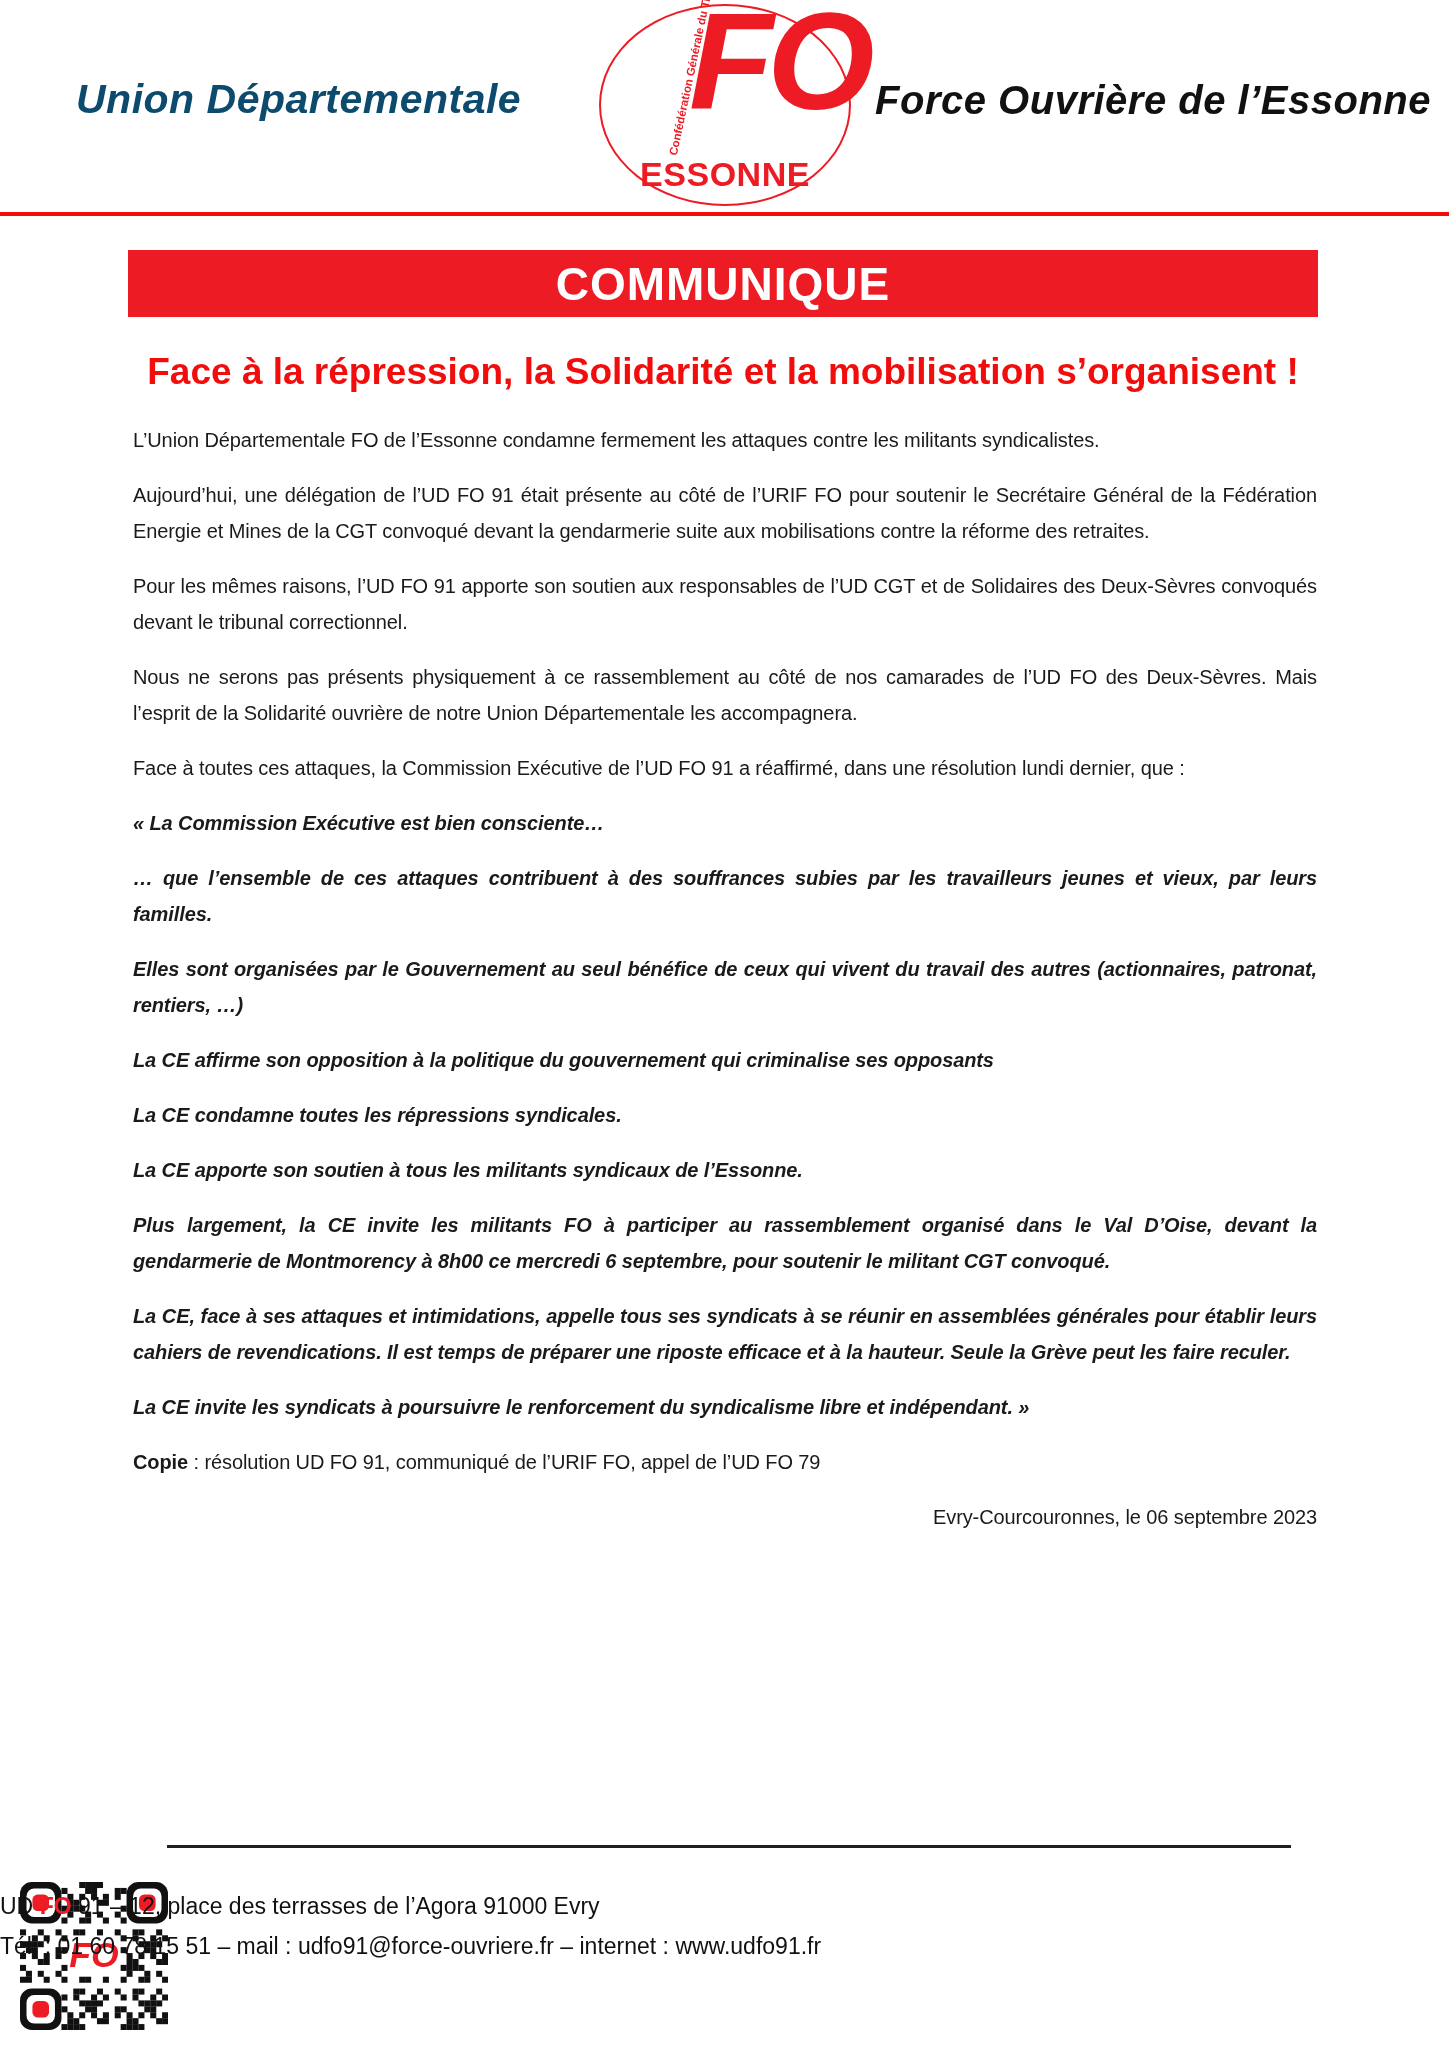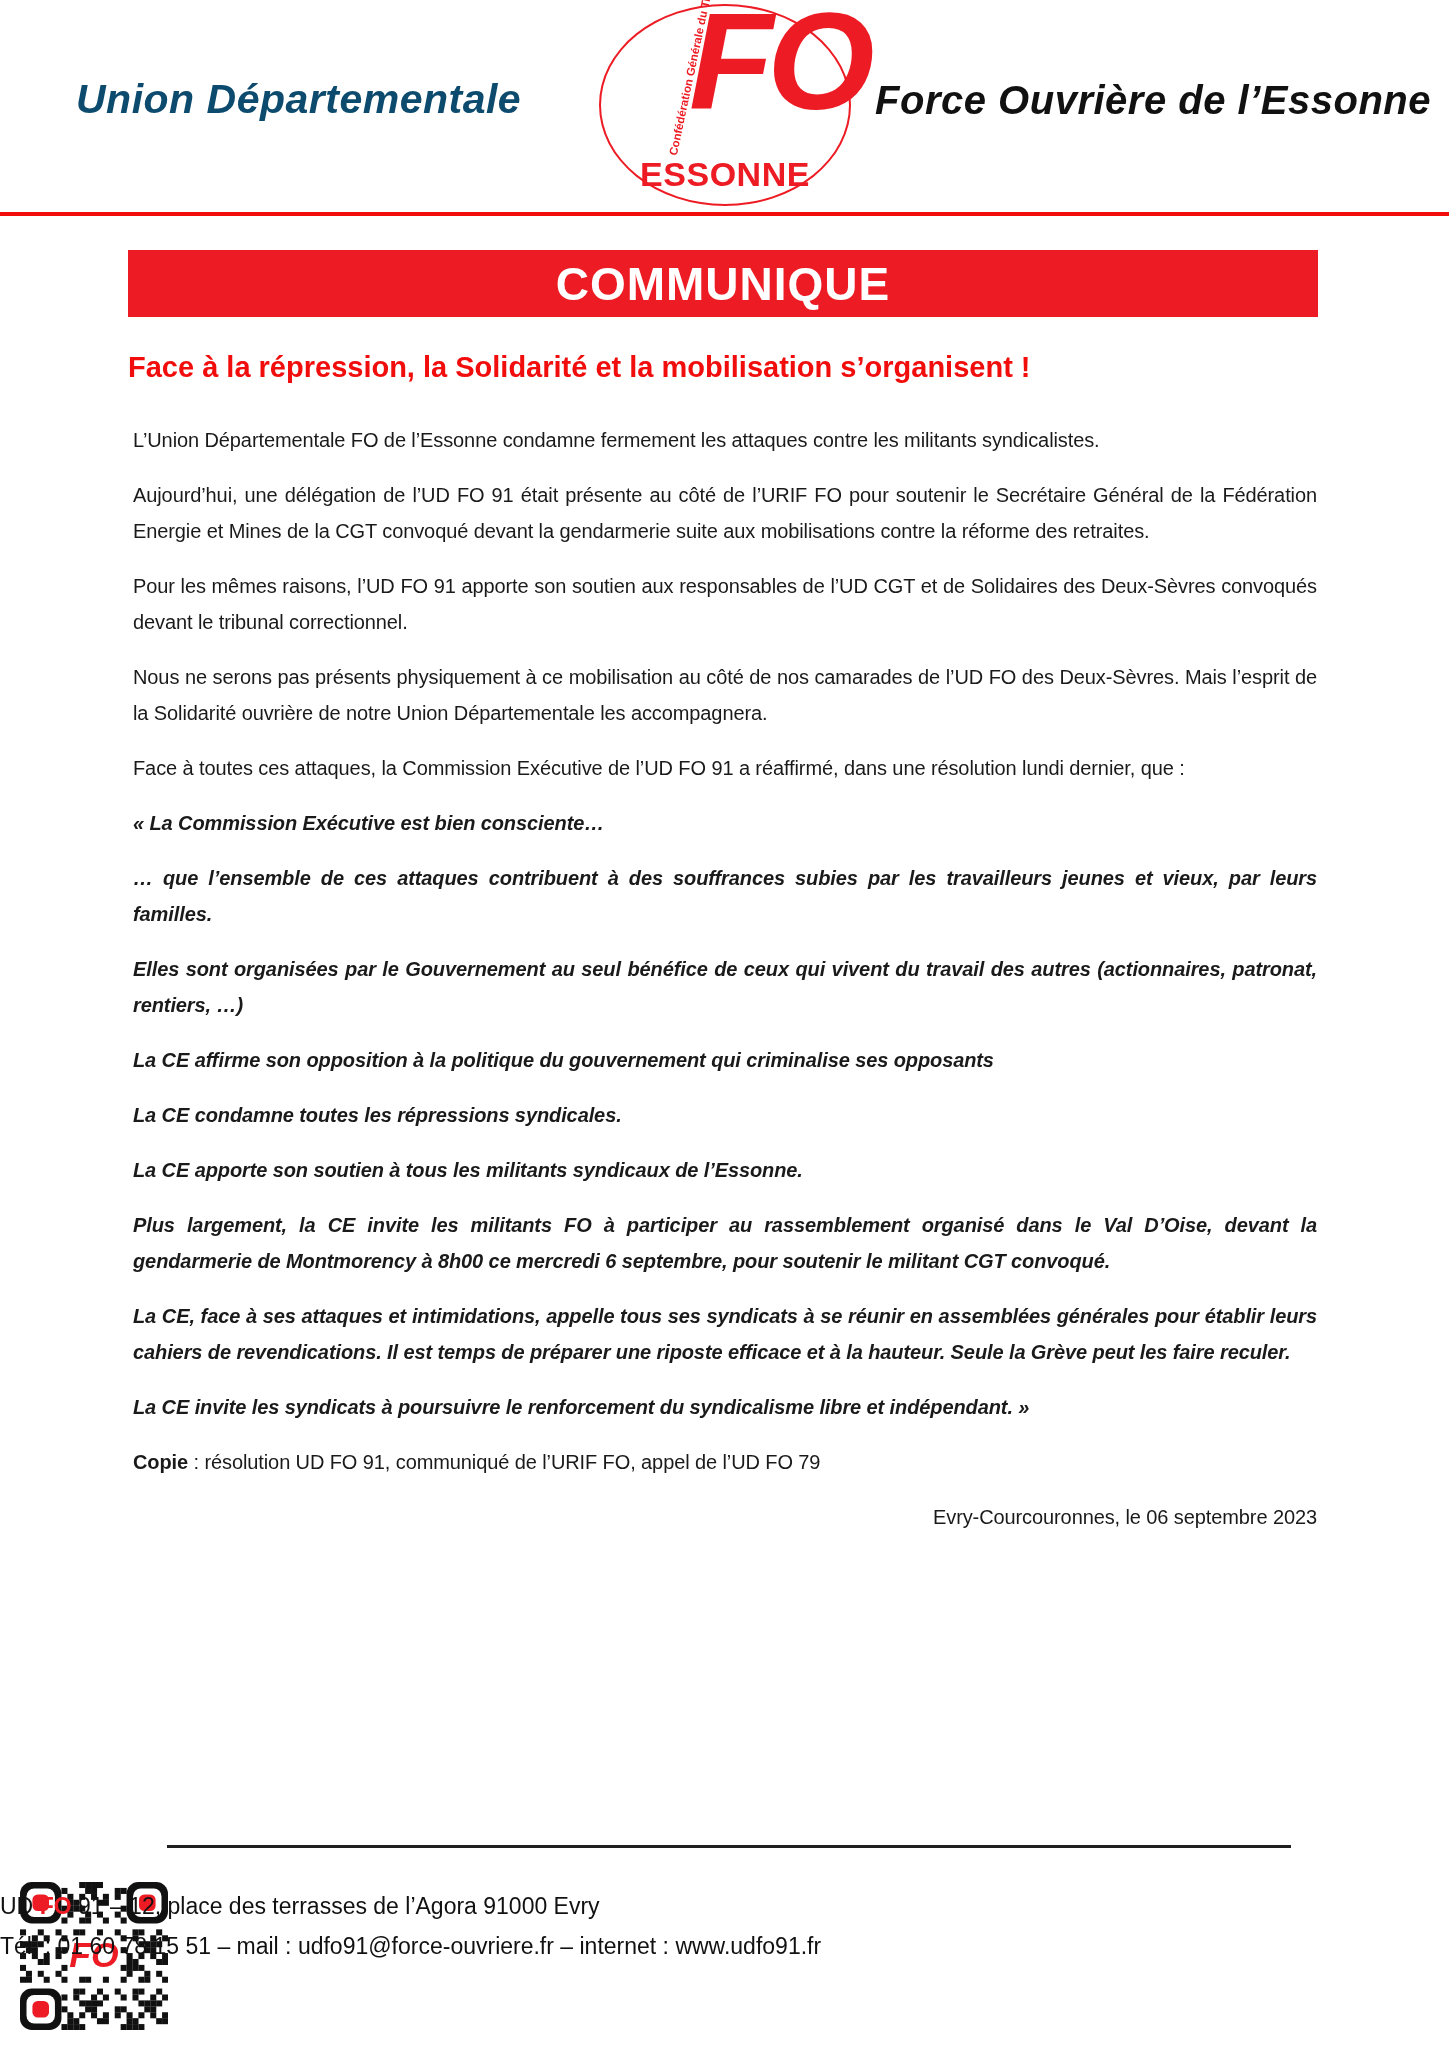--- a/index.html
+++ b/index.html
@@ -40,22 +40,22 @@
   }
   .hdr-rule { position:absolute; top:212px; left:0; width:1449px; height:4px; background:var(--bright-red); }
 
   
   .banner {
     position:absolute; top:250px; left:128px; width:1190px; height:67px;
     background:var(--brand-red); display:flex; align-items:center; justify-content:center;
   }
   .banner-title { color:#ffffff; font-size:46px; font-weight:bold; letter-spacing:1px; }
   .subtitle {
-    position:absolute; top:351px; left:128px; width:1190px; 
-    color:var(--bright-red); font-weight:bold; font-size:29px;
+    position:absolute; top:351px; left:128px; width:1190px; text-align:center;
+    color:var(--bright-red); font-weight:bold; font-size:37px;
   }
 
   
   .body-block { position:absolute; top:422px; left:133px; width:1184px; }
   .para {
     margin:0 0 19px 0; font-size:20px; line-height:36px;
     text-align:justify; text-align-last:left; letter-spacing:-0.1px;
   }
   .para.quote { font-weight:bold; font-style:italic; }
   .para.date { text-align:right; text-align-last:right; }
@@ -92,21 +92,21 @@
     <span class="banner-title">COMMUNIQUE</span>
   </div>
 
   <div class="subtitle">Face à la répression, la Solidarité et la mobilisation s’organisent !</div>
 
   <div class="body-block">
 
   <p class="para">L’Union Départementale FO de l’Essonne condamne fermement les attaques contre les militants syndicalistes.</p>
       <p class="para">Aujourd’hui, une délégation de l’UD FO 91 était présente au côté de l’URIF FO pour soutenir le Secrétaire Général de la Fédération Energie et Mines de la CGT convoqué devant la gendarmerie suite aux mobilisations contre la réforme des retraites.</p>
       <p class="para">Pour les mêmes raisons, l’UD FO 91 apporte son soutien aux responsables de l’UD CGT et de Solidaires des Deux-Sèvres convoqués devant le tribunal correctionnel.</p>
-      <p class="para">Nous ne serons pas présents physiquement à ce mobilisation au côté de nos camarades de l’UD FO des Deux-Sèvres. Mais l’esprit de la Solidarité ouvrière de notre Union Départementale les accompagnera.</p>
+      <p class="para">Nous ne serons pas présents physiquement à ce rassemblement au côté de nos camarades de l’UD FO des Deux-Sèvres. Mais l’esprit de la Solidarité ouvrière de notre Union Départementale les accompagnera.</p>
       <p class="para">Face à toutes ces attaques, la Commission Exécutive de l’UD FO 91 a réaffirmé, dans une résolution lundi dernier, que :</p>
       <p class="para quote">« La Commission Exécutive est bien consciente…</p>
       <p class="para quote">… que l’ensemble de ces attaques contribuent à des souffrances subies par les travailleurs jeunes et vieux, par leurs familles.</p>
       <p class="para quote">Elles sont organisées par le Gouvernement au seul bénéfice de ceux qui vivent du travail des autres (actionnaires, patronat, rentiers, …)</p>
       <p class="para quote">La CE affirme son opposition à la politique du gouvernement qui criminalise ses opposants</p>
       <p class="para quote">La CE condamne toutes les répressions syndicales.</p>
       <p class="para quote">La CE apporte son soutien à tous les militants syndicaux de l’Essonne.</p>
       <p class="para quote">Plus largement, la CE invite les militants FO à participer au rassemblement organisé dans le Val D’Oise, devant la gendarmerie de Montmorency à 8h00 ce mercredi 6 septembre, pour soutenir le militant CGT convoqué.</p>
       <p class="para quote">La CE, face à ses attaques et intimidations, appelle tous ses syndicats à se réunir en assemblées générales pour établir leurs cahiers de revendications. Il est temps de préparer une riposte efficace et à la hauteur. Seule la Grève peut les faire reculer.</p>
       <p class="para quote">La CE invite les syndicats à poursuivre le renforcement du syndicalisme libre et indépendant. »</p>

